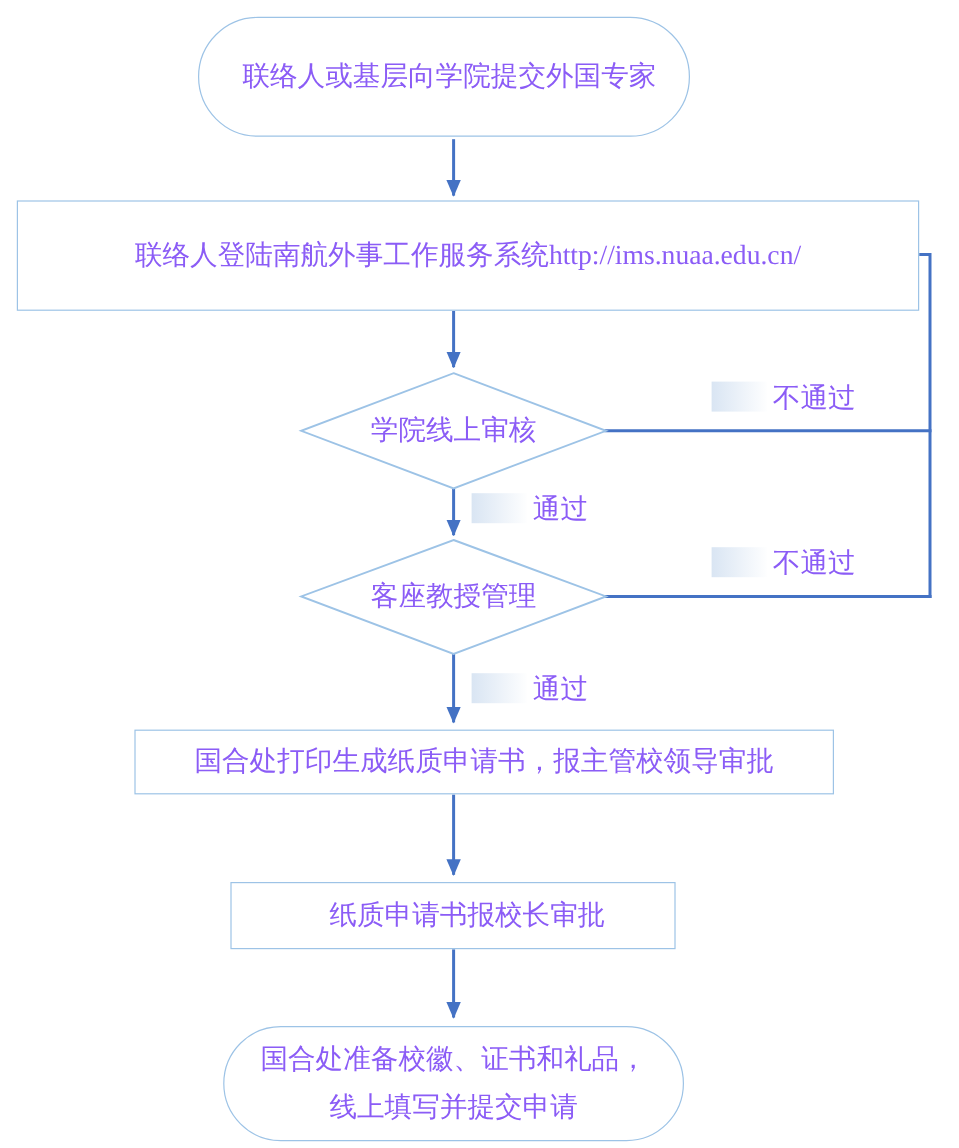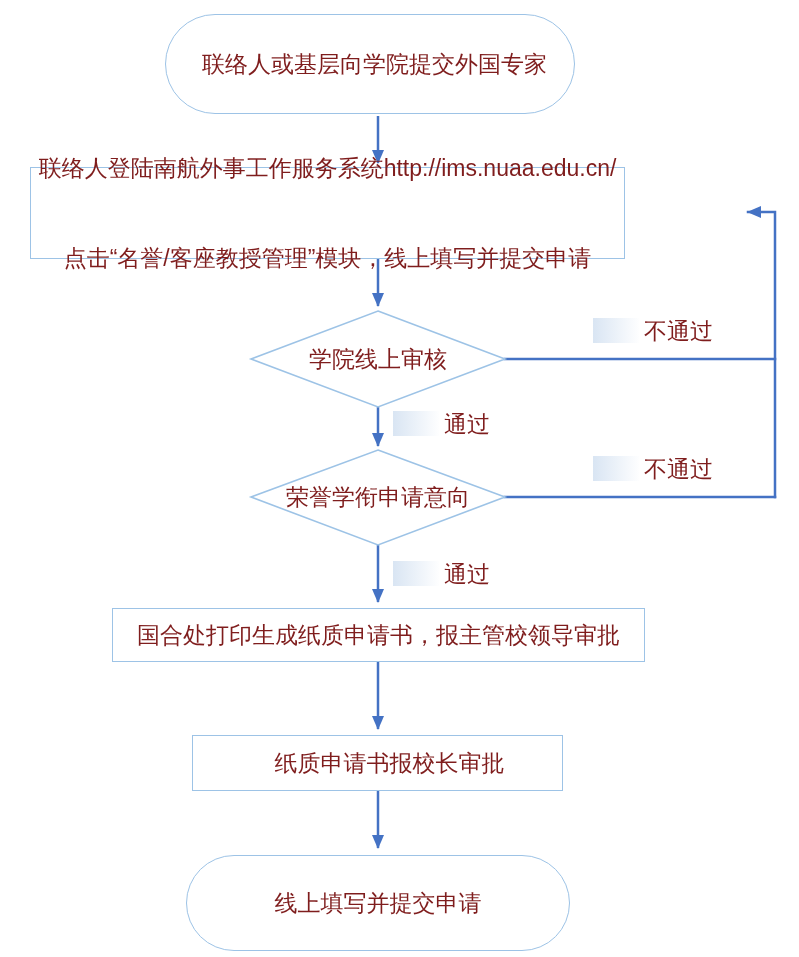--- a/index.html
+++ b/index.html
@@ -1,18 +1,18 @@
 <!DOCTYPE html>
 <html><head>
 <meta charset="utf-8">
 <style>
   html,body{margin:0;padding:0;background:#fff;}
   .canvas{
     position:relative;width:799px;height:957px;background:#fff;
-    font-family:Liberation Sans, sans-serif;color:#7f1d1d;
+    font-family:Liberation Serif, serif;color:#8b5cf6;
     overflow:hidden;
   }
   svg.overlay{position:absolute;left:0;top:0;z-index:1;}
   .shape{
     position:absolute;background:#fff;border:1.6px solid #9DC3E6;
     box-sizing:border-box;z-index:2;display:flex;flex-direction:column;
     justify-content:center;font-size:23px;line-height:40px;
   }
   .stadium{border-radius:60px;}
   .shape.center{text-align:center;}
@@ -56,50 +56,50 @@
     <path d="M775 497 V212 H748" stroke="#4472C4" stroke-width="2.5" fill="none" stroke-linecap="square" marker-end="url(#arrow)"></path>
 
     <polygon points="378,311 505,359 378,407 251,359" fill="#fff" stroke="#9DC3E6" stroke-width="1.6"></polygon>
     <polygon points="378,450 505,497 378,545 251,497" fill="#fff" stroke="#9DC3E6" stroke-width="1.6"></polygon>
   </svg>
 
   <div class="shape stadium" style="left:165px;top:14px;width:410px;height:100px;">
     <div class="txt start-l1">联络人或基层向学院提交外国专家</div>
   </div>
 
-  <div class="shape center" style="left:30px;top:167px;width:595px;height:92px;line-height:42px;gap:48px;">
+  <div class="shape center" style="left:14px;top:167px;width:752px;height:92px;line-height:42px;gap:48px;">
     <div class="txt">联络人登陆南航外事工作服务系统http://ims.nuaa.edu.cn/</div>
-    <div class="txt">点击“名誉/客座教授管理”模块，线上填写并提交申请</div>
   </div>
 
   <div class="dlabel" style="left:251px;top:346px;width:254px;text-align:center;">学院线上审核</div>
-  <div class="dlabel" style="left:251px;top:484px;width:254px;">荣誉学衔申请意向</div>
+  <div class="dlabel" style="left:251px;top:484px;width:254px;">客座教授管理</div>
 
   <div class="edge-label" style="left:593px;top:318px;">
     <span class="hl"></span>
     <span>不通过</span>
   </div>
   <div class="edge-label" style="left:393px;top:411px;">
     <span class="hl"></span>
     <span>通过</span>
   </div>
   <div class="edge-label" style="left:593px;top:456px;">
     <span class="hl"></span>
     <span>不通过</span>
   </div>
   <div class="edge-label" style="left:393px;top:561px;">
     <span class="hl"></span>
     <span>通过</span>
   </div>
 
-  <div class="shape center" style="left:112px;top:608px;width:533px;height:54px;">
+  <div class="shape center" style="left:112px;top:608px;width:583px;height:54px;">
     <div class="txt">国合处打印生成纸质申请书，报主管校领导审批</div>
   </div>
 
   <div class="shape center" style="left:192px;top:735px;width:371px;height:56px;padding-left:24px;">
     <div class="txt">纸质申请书报校长审批</div>
   </div>
 
   <div class="shape stadium center" style="left:186px;top:855px;width:384px;height:96px;border-radius:48px;">
+    <div class="txt">国合处准备校徽、证书和礼品，</div>
     <div class="txt">线上填写并提交申请</div>
   </div>
 
 </div>
 
 </body></html>

